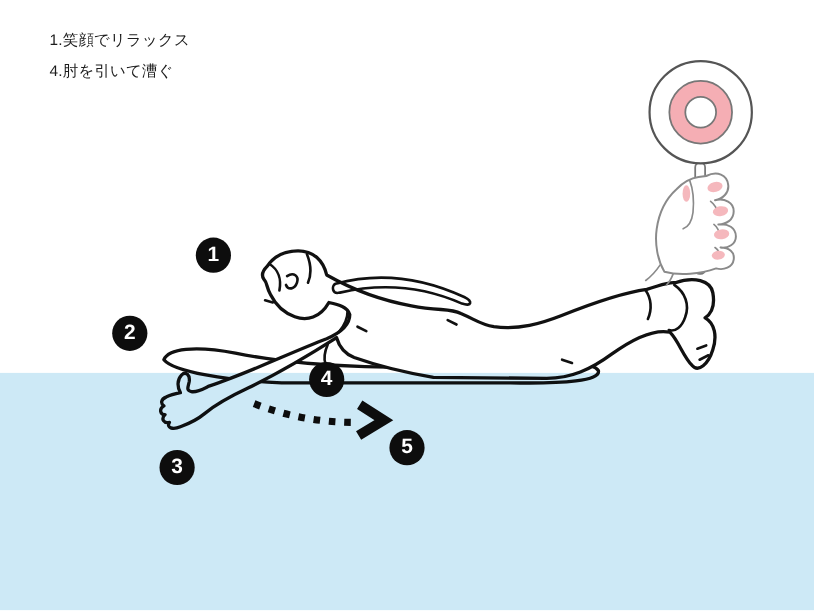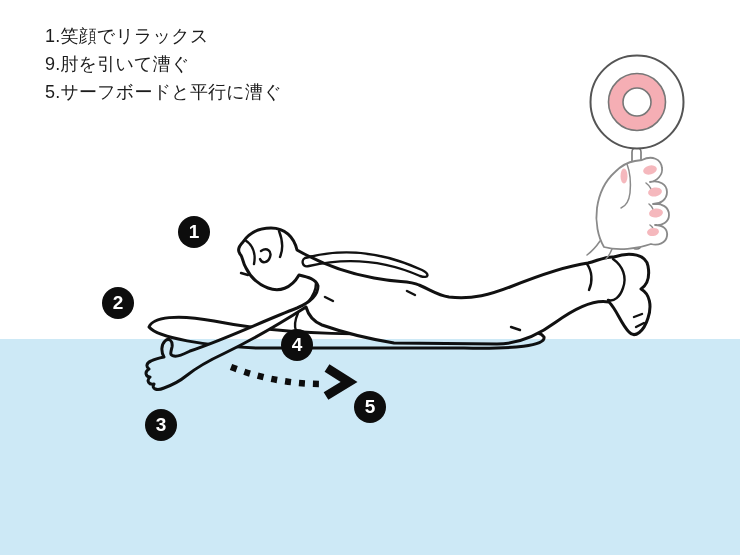--- a/index.html
+++ b/index.html
@@ -8,21 +8,21 @@
     font-family:"Liberation Sans","DejaVu Sans",sans-serif;
   }
   .layer{position:absolute;left:0;top:0;width:740px;height:555px;}
   
   .water{
     position:absolute;left:0;top:339px;width:740px;height:216px;
     background:#cde9f6;mix-blend-mode:multiply;
   }
   .tips{
     position:absolute;left:45px;top:22px;margin:0;padding:0;list-style:none;
-    font-size:18px;line-height:28px;color:#1c1c1c;letter-spacing:.2px;white-space:nowrap;
+    font-size:14px;line-height:28px;color:#1c1c1c;letter-spacing:.2px;white-space:nowrap;
   }
   .marker{
     position:absolute;width:32px;height:32px;border-radius:50%;
     background:#0d0d0d;color:#ffffff;display:flex;align-items:center;justify-content:center;
     font-size:19px;font-weight:700;z-index:5;
   }
   .m1{left:178px;top:216px;}
   .m2{left:102px;top:287px;}
   .m3{left:145px;top:409px;}
   .m4{left:281px;top:329px;}
@@ -151,17 +151,16 @@
     </div>
   <div class="marker m4">
       <span>4</span>
     </div>
   <div class="marker m5">
       <span>5</span>
     </div>
 
   <ol class="tips tipsz">
     <li>1.笑顔でリラックス</li>
-    <li>9.肘を引いて漕ぐ</li>
-    <li>5.サーフボードと平行に漕ぐ</li>
+    <li>4.肘を引いて漕ぐ</li>
   </ol>
 
 </div>
 
 </body></html>

